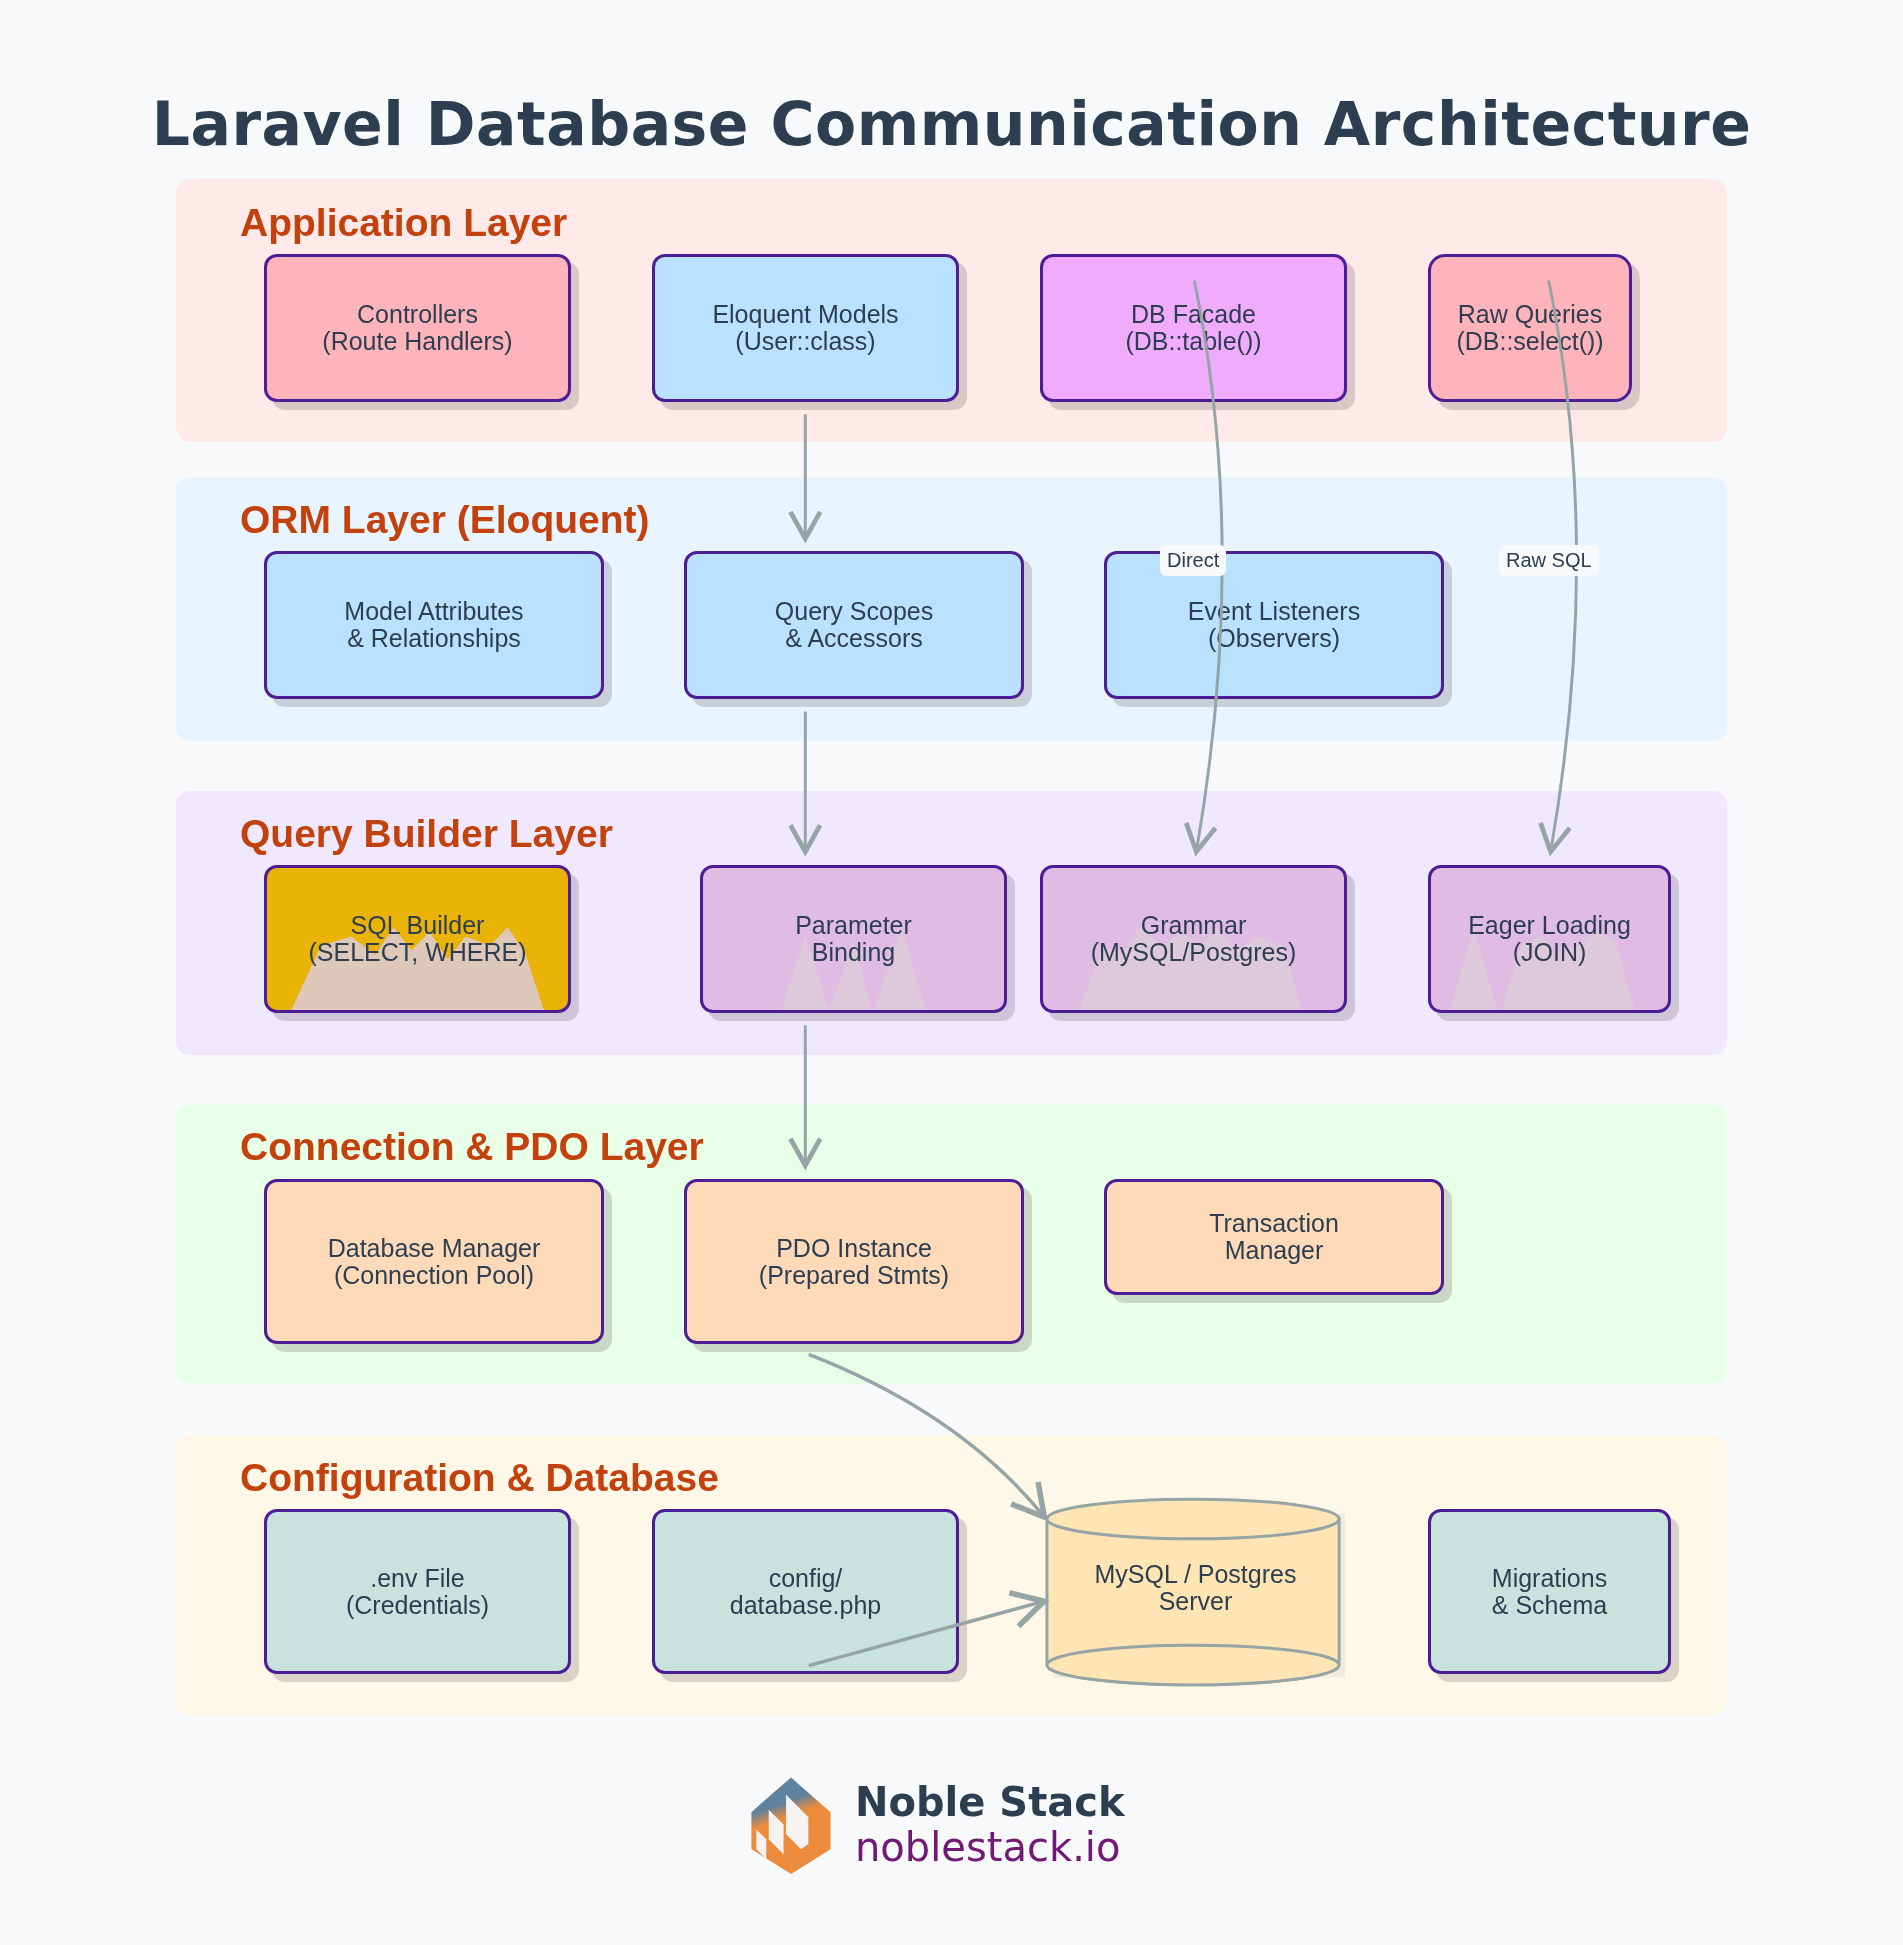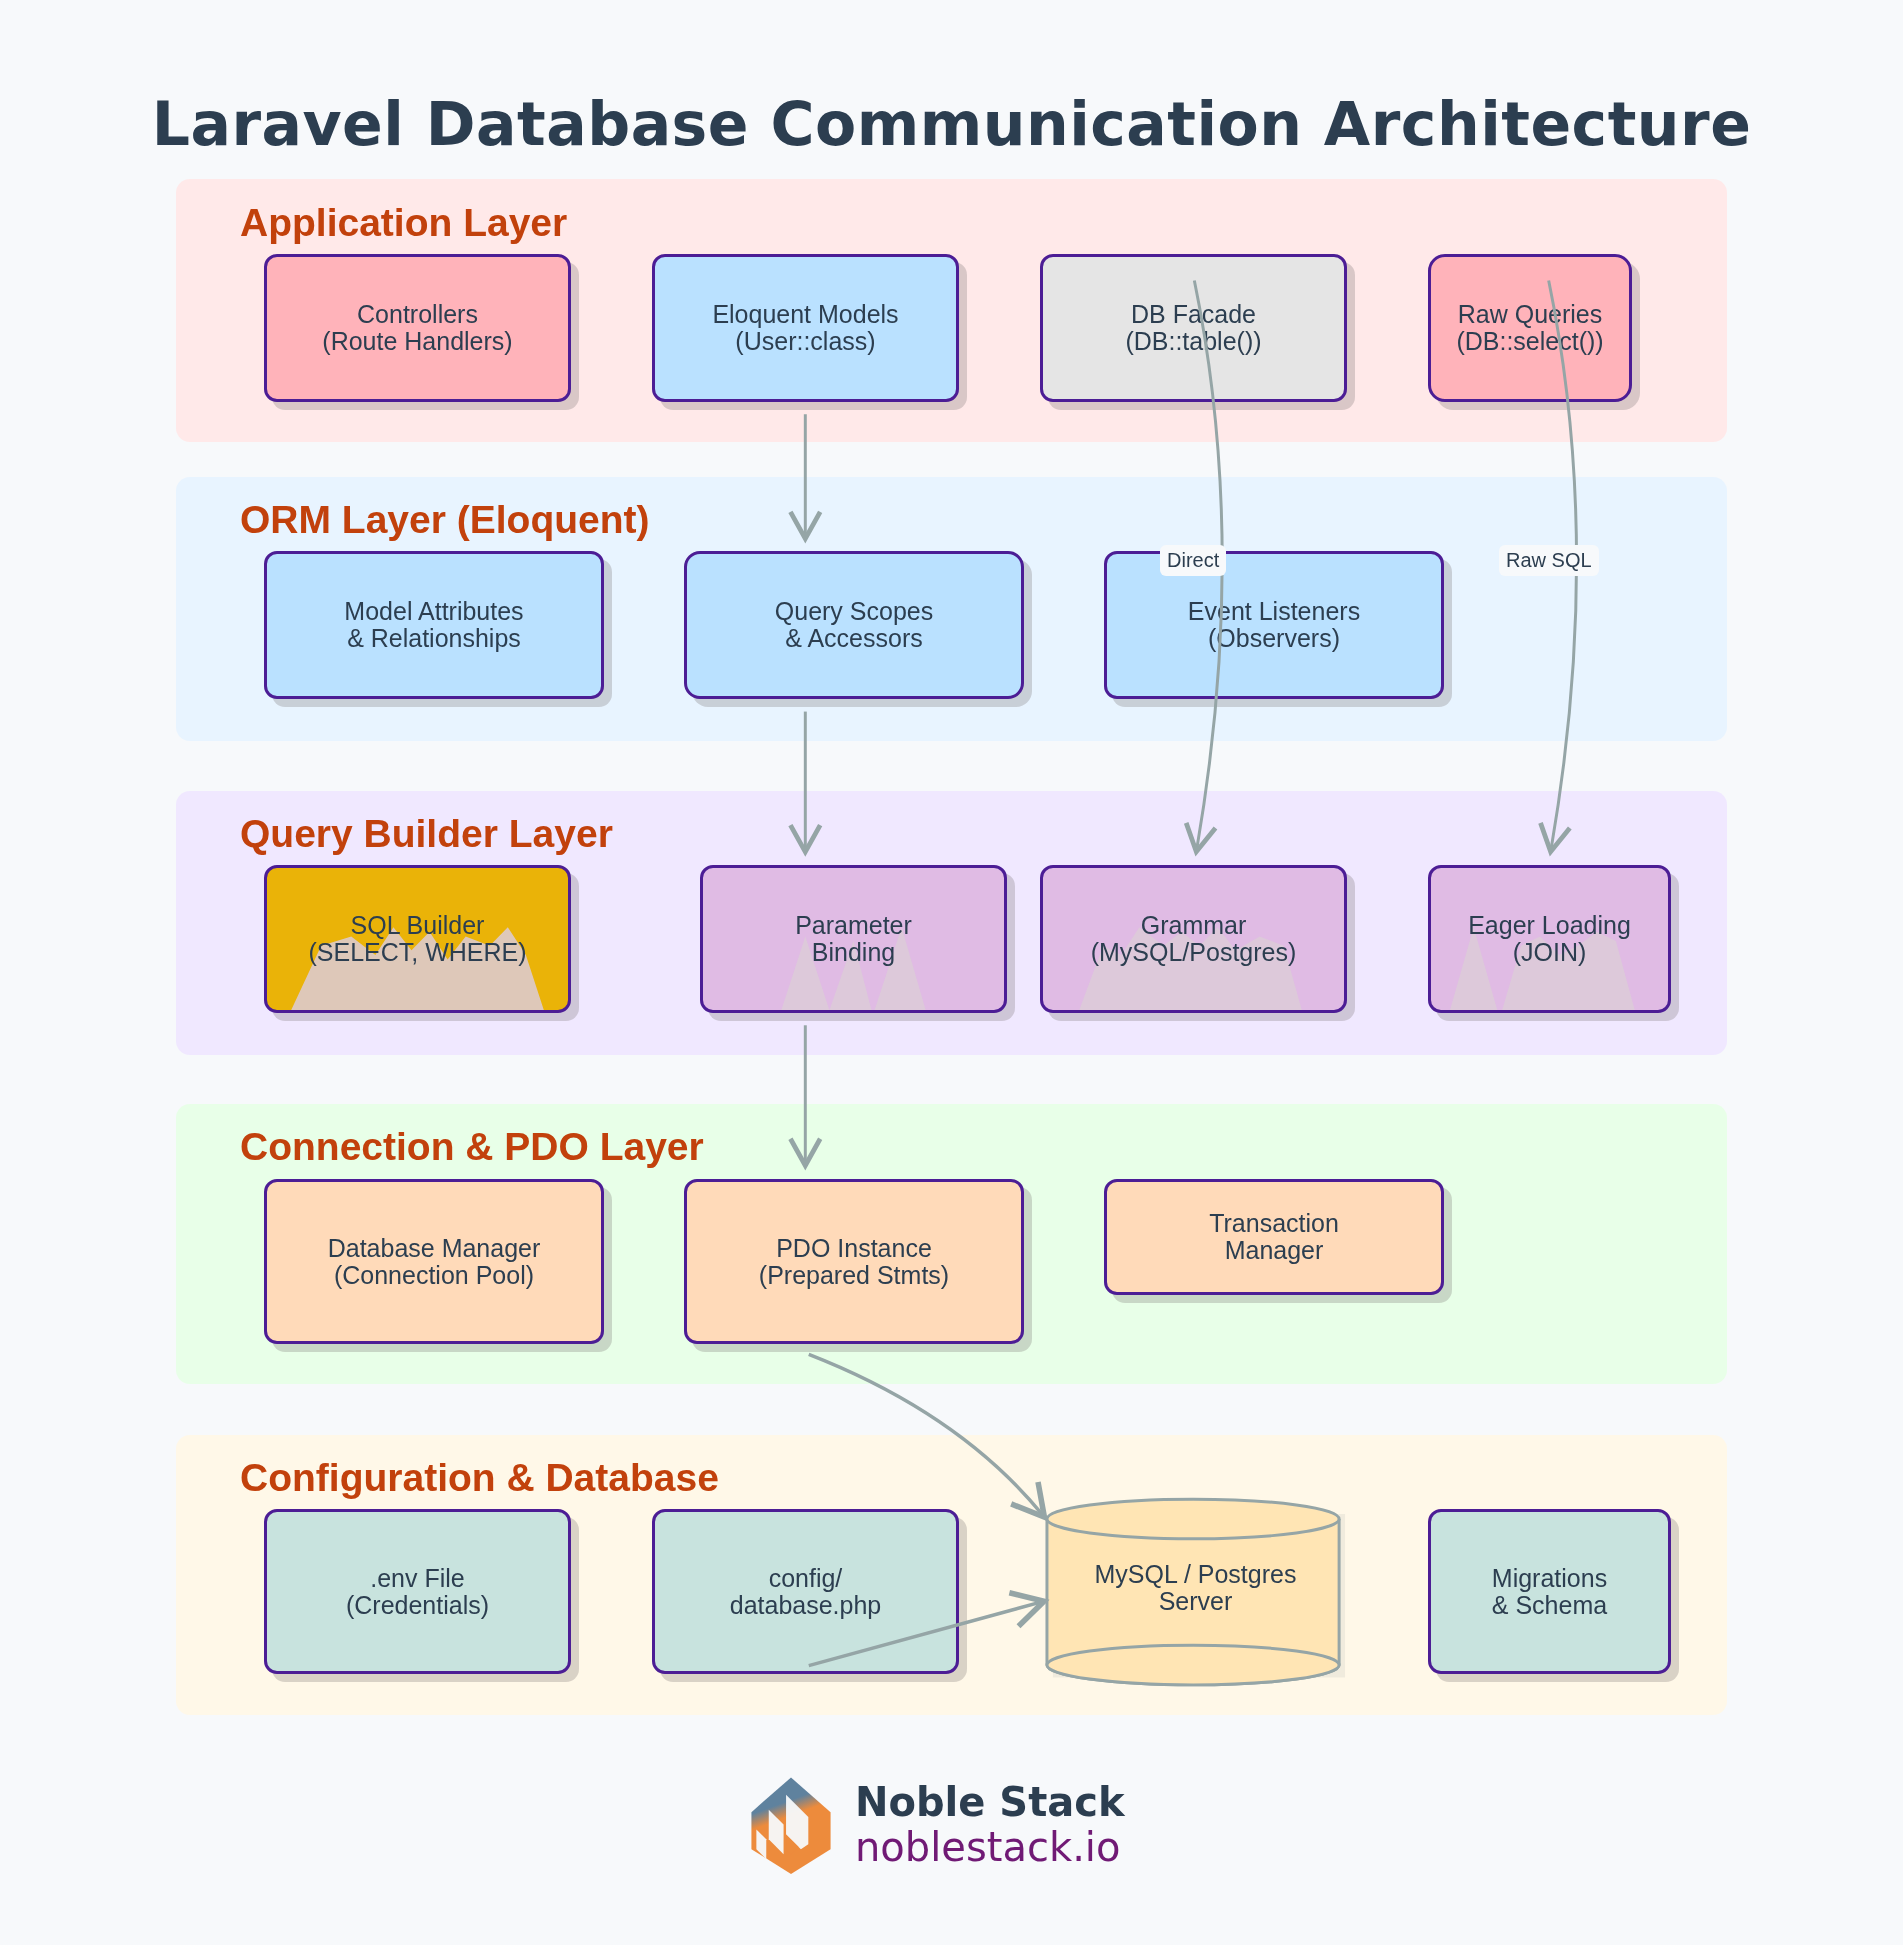--- a/index.html
+++ b/index.html
@@ -27,31 +27,31 @@
 
 <div class="title">Laravel Database Communication Architecture</div>
 
 <div class="layer" style="top:179px;height:263px;background:#ffe9e9;">
   <div class="layer-title" style="top:22px;">Application Layer</div>
 </div>
 <div class="box" style="left:264px;top:254px;width:307px;height:148px;background:#ffb3ba;"><span>Controllers
 (Route Handlers)</span></div>
 <div class="box" style="left:652px;top:254px;width:307px;height:148px;background:#bae1ff;"><span>Eloquent Models
 (User::class)</span></div>
-<div class="box" style="left:1040px;top:254px;width:307px;height:148px;background:#e5e5e5;"><span>DB Facade
+<div class="box" style="left:1040px;top:254px;width:307px;height:148px;background:#f0abfc;"><span>DB Facade
 (DB::table())</span></div>
 <div class="box" style="left:1428px;top:254px;width:204px;height:148px;background:#ffb3ba;border-radius:17px;"><span>Raw Queries
 (DB::select())</span></div>
 
 <div class="layer" style="top:477px;height:264px;background:#e8f4ff;">
   <div class="layer-title" style="top:21px;">ORM Layer (Eloquent)</div>
 </div>
 <div class="box" style="left:264px;top:551px;width:340px;height:148px;background:#bae1ff;"><span>Model Attributes
 &amp; Relationships</span></div>
-<div class="box" style="left:684px;top:551px;width:340px;height:148px;background:#bae1ff;border-radius:16px;"><span>Query Scopes
+<div class="box" style="left:684px;top:551px;width:340px;height:148px;background:#bae1ff;"><span>Query Scopes
 &amp; Accessors</span></div>
 <div class="box" style="left:1104px;top:551px;width:340px;height:148px;background:#bae1ff;"><span>Event Listeners
 (Observers)</span></div>
 
 <div class="layer" style="top:791px;height:264px;background:#f0e8ff;">
   <div class="layer-title" style="top:21px;">Query Builder Layer</div>
 </div>
 <div class="box" style="left:264px;top:865px;width:307px;height:148px;background:#eab308;">
   <svg class="mtn" viewBox="0 0 100 100" preserveAspectRatio="none">
       <path d="M8,100 L18,30 L28,20 L36,40 L42,10 L48,35 L54,15 L60,45 L66,20 L74,30 L80,10 L86,40 L92,100 Z" fill="#dccbd8" opacity="0.85"></path>

